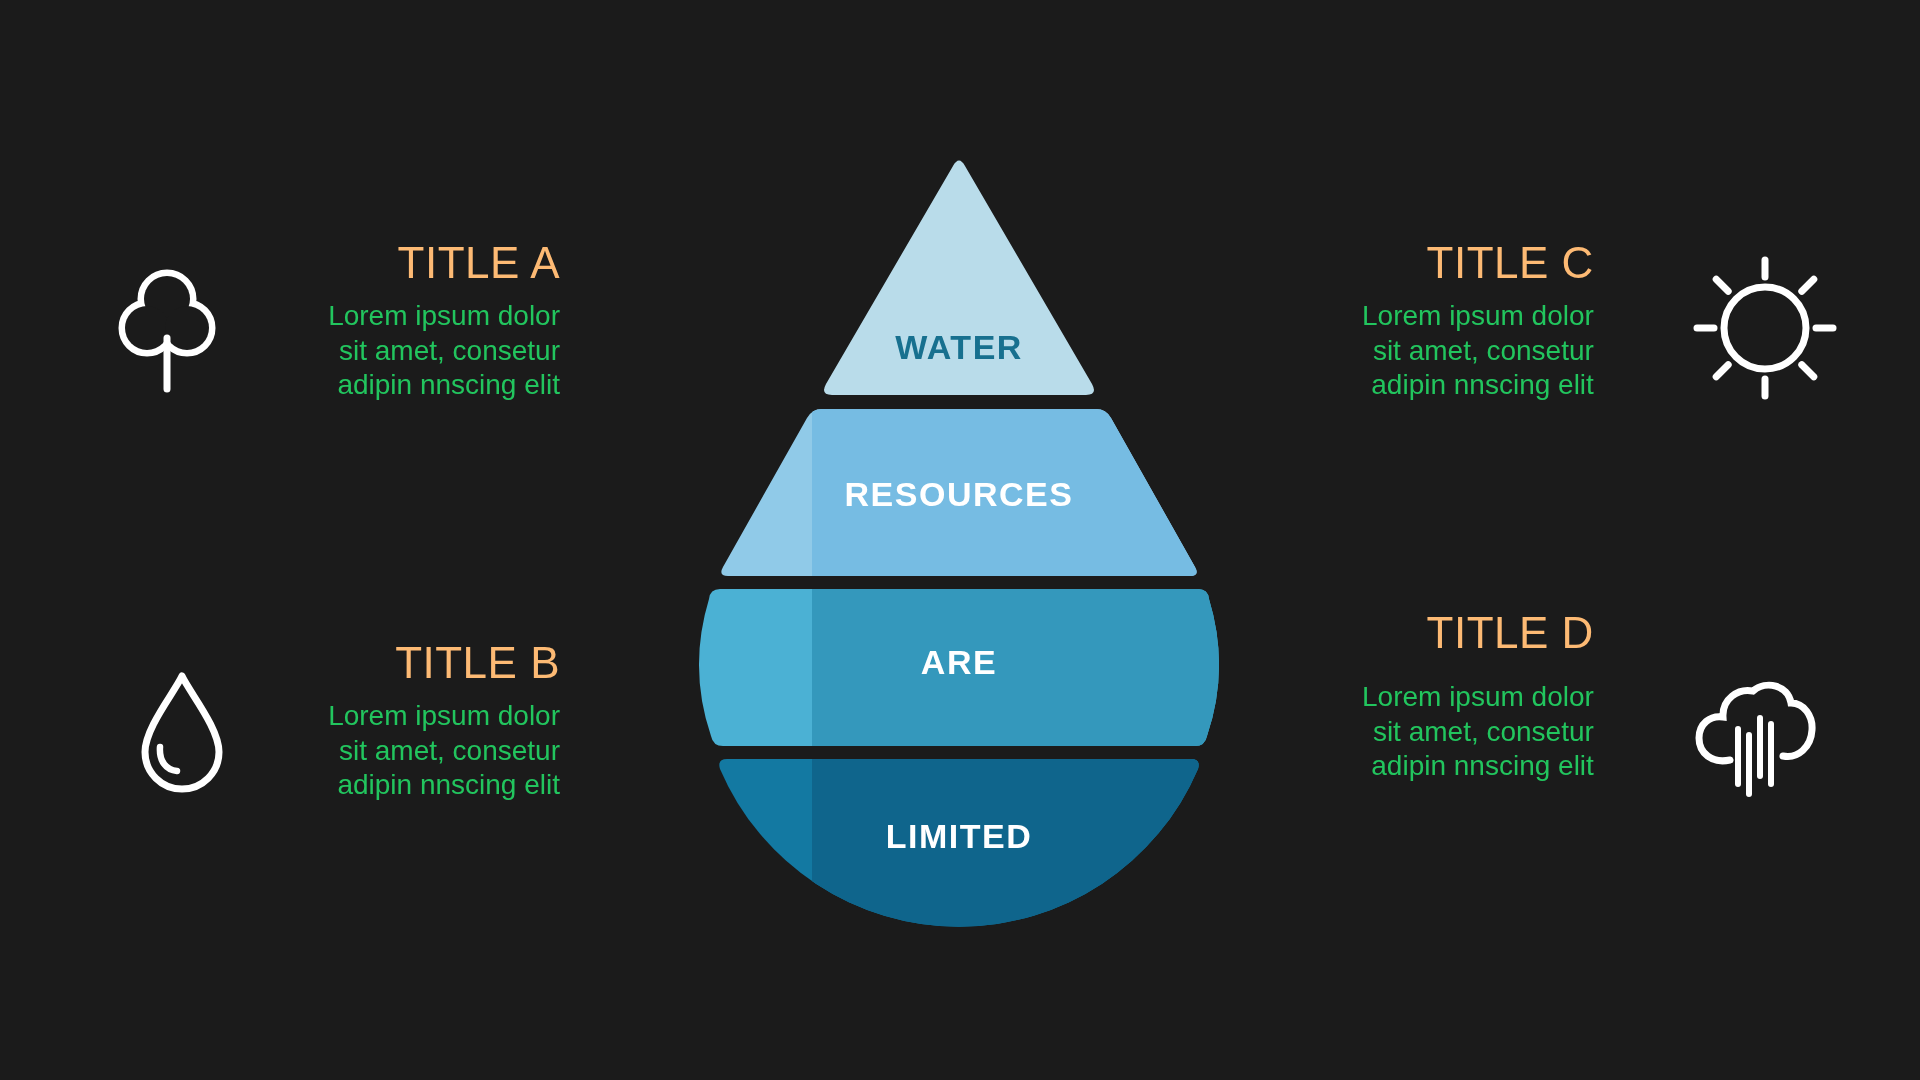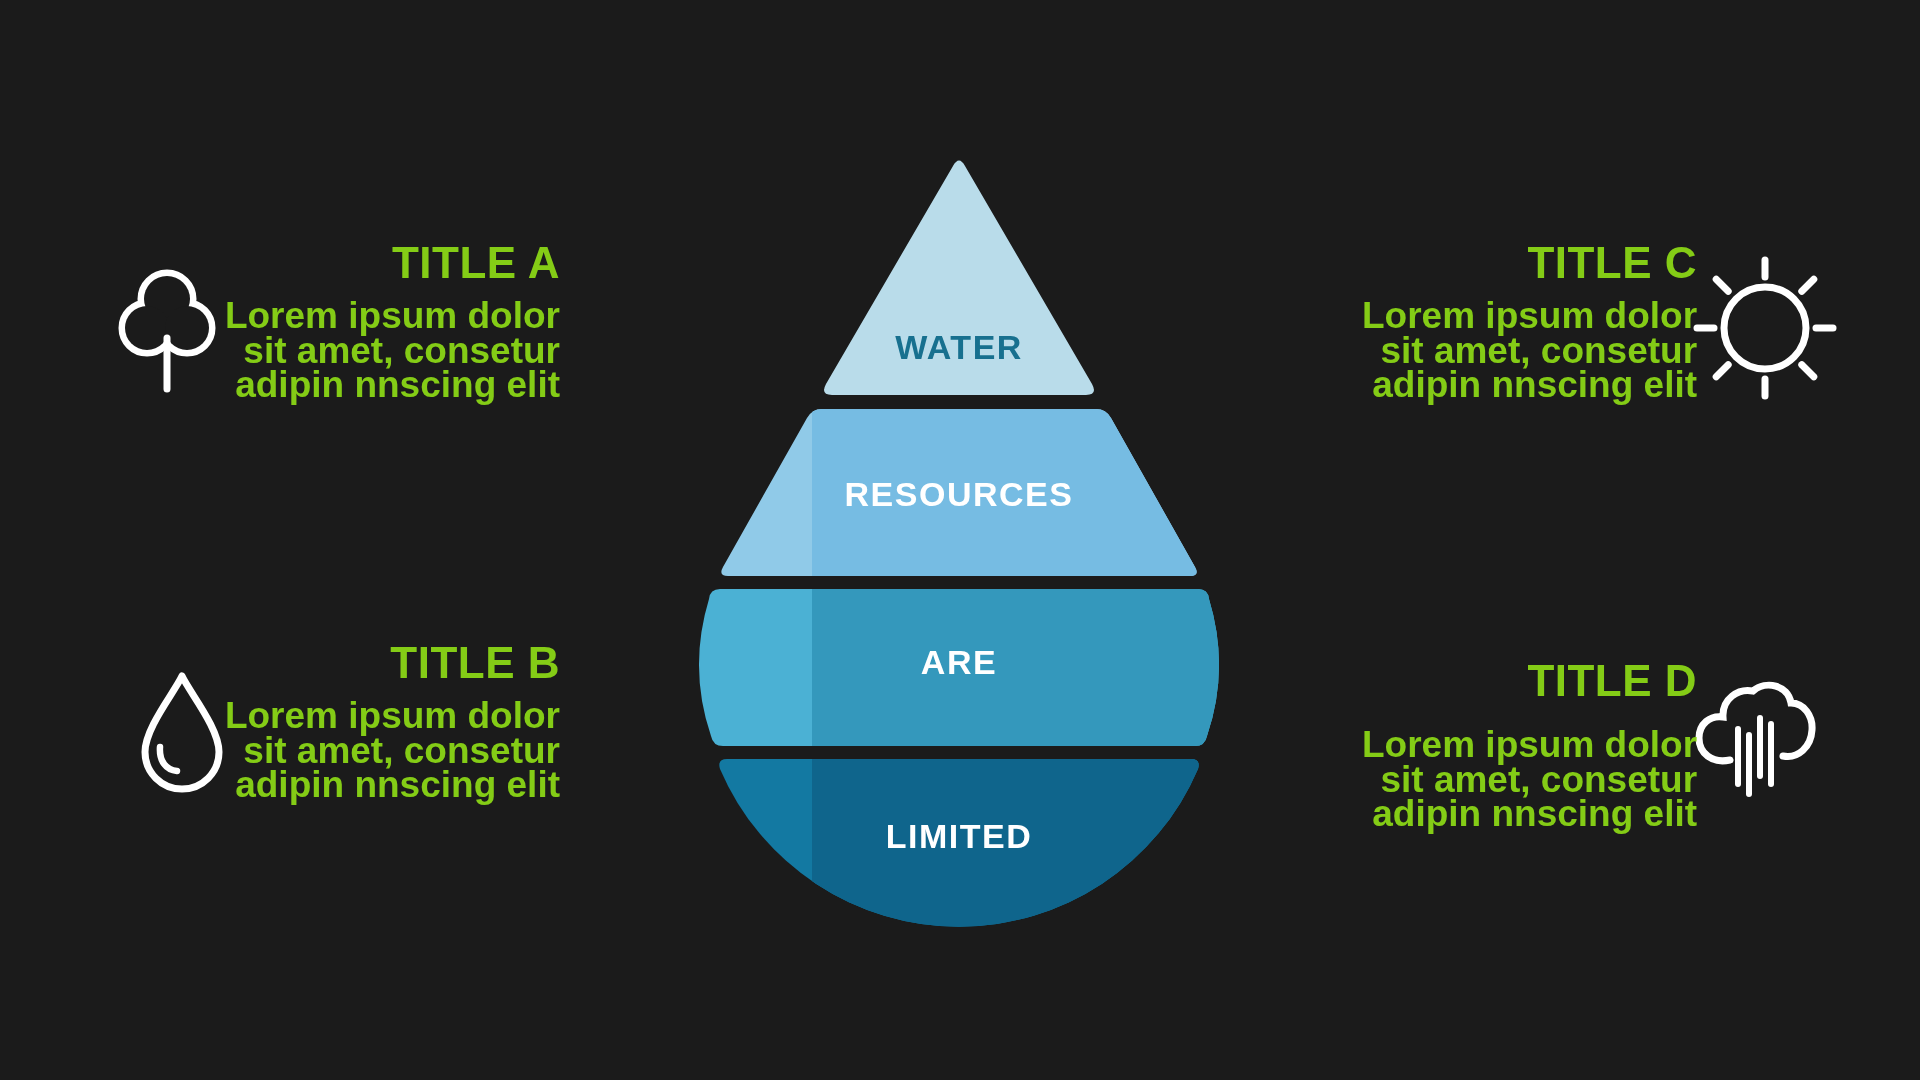--- a/index.html
+++ b/index.html
@@ -1,22 +1,22 @@
 <!DOCTYPE html>
 <html><head>
 <meta charset="utf-8">
 <style>
   html,body{margin:0;padding:0;background:#1b1b1b;}
   .canvas{position:relative;width:1920px;height:1080px;background:#1b1b1b;
           font-family:"Liberation Sans",sans-serif;overflow:hidden;}
   .drop-svg{position:absolute;left:0;top:0;}
   .seg-label{font-family:"Liberation Sans",sans-serif;font-weight:700;font-size:34px;letter-spacing:1.5px;}
   .callout{position:absolute;color:#ffffff;}
-  .callout .title{font-size:44px;font-weight:700;line-height:46px;letter-spacing:.5px;color:#84cc16;}
-  .callout .body{margin-top:13px;font-size:37px;line-height:34.6px;color:#84cc16;font-weight:700;}
+  .callout .title{font-size:44px;font-weight:400;line-height:46px;letter-spacing:.5px;color:#fdba74;}
+  .callout .body{margin-top:13px;font-size:28px;line-height:34.6px;color:#22c55e;font-weight:400;}
   .align-right{text-align:right;}
   .align-left{text-align:right;}
   .icon{position:absolute;}
 </style>
 </head>
 <body>
 
 <div class="canvas">
 
   <svg class="drop-svg" width="1920" height="1080" viewBox="0 0 1920 1080">
@@ -124,21 +124,21 @@
 
   <div class="callout align-left" style="left:1362px;top:240px">
     <div class="title">TITLE C</div>
     <div class="body">
       <div>Lorem ipsum dolor</div>
       <div>sit amet, consetur</div>
       <div>adipin nnscing elit</div>
     </div>
   </div>
 
-  <div class="callout align-left" style="left:1362px;top:658px">
+  <div class="callout align-left" style="left:1362px;top:610px">
     <div class="title">TITLE D</div>
     <div class="body" style="margin-top:24px">
       <div>Lorem ipsum dolor</div>
       <div>sit amet, consetur</div>
       <div>adipin nnscing elit</div>
     </div>
   </div>
 
 </div>
 

